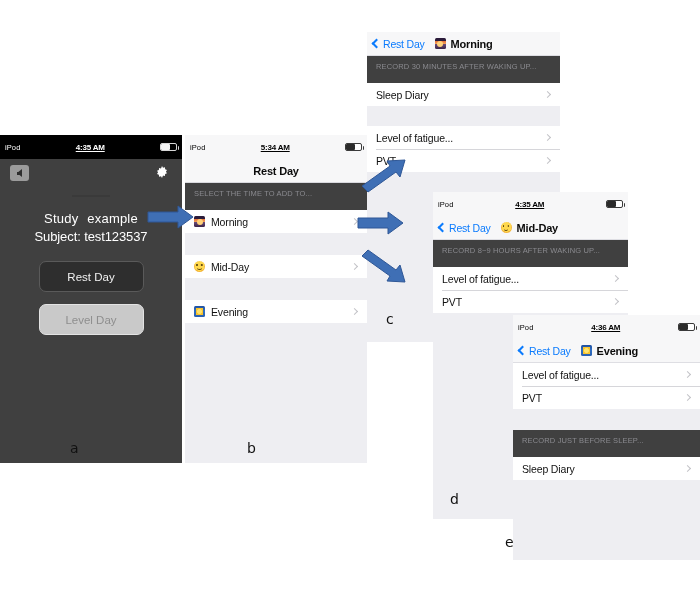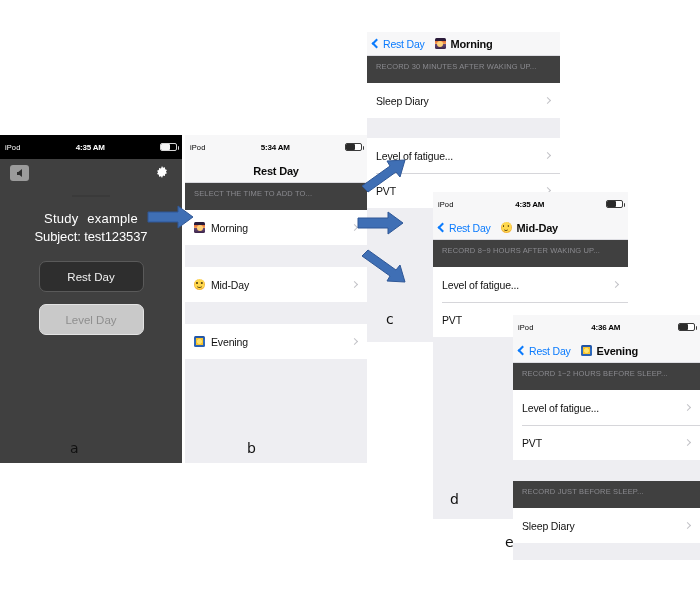--- a/index.html
+++ b/index.html
@@ -14,21 +14,21 @@
   
   .panel { position: absolute; background: #eeeef2; overflow: hidden; margin-top: 32px; }
 
   .statusbar {
     height: 15px; display: flex; align-items: center;
     padding: 12px 5px; font-size: 7.5px; color: #000;
     background: #f7f7f8;
   }
   .statusbar.dark { background: #000; color: #fff; }
   .sb-left { flex: 0 0 auto; font-size: 7.5px; letter-spacing: .1px; }
-  .sb-center { flex: 1 1 auto; text-align: center; font-size: 8px; font-weight: bold; letter-spacing: -.2px; }
+  .sb-center { flex: 1 1 auto; text-align: center; font-size: 8px; font-weight: bold; letter-spacing: -.2px; text-decoration: underline; }
   .sb-right { flex: 0 0 auto; display: flex; align-items: center; }
   .batt {
     width: 17px; height: 8px; border: 1px solid #3a3a3a; border-radius: 2px;
     position: relative; background: #fff;
   }
   .batt::after{
     content:""; position:absolute; right:-3px; top:2px; width:1.5px; height:4px;
     background:#3a3a3a; border-radius:0 1px 1px 0;
   }
   .batt i { display:block; height:100%; background:#2b2b2b; width:58%; border-radius:1px; }
@@ -60,21 +60,21 @@
 
   
   .sec-hdr {
     font-size: 7.5px; color: #8a8a8f; letter-spacing: .15px;
     padding: 6px 8px 12px 9px; text-transform: uppercase;
     background: #404040;
   }
   .gap { background: #eeeef2; }
   .rows { background: #ffffff; }
   .row {
-    height: 35px; display: flex; align-items: center; padding: 0 8px 0 9px;
+    height: 23px; display: flex; align-items: center; padding: 0 8px 0 9px;
     background: #ffffff; position: relative; cursor: pointer;
   }
   .row + .row::before {
     content: ""; position: absolute; left: 9px; right: 0; top: 0; height: 1px; background: #d6d6da;
   }
   .row .lbl { font-size: 10.5px; color: #111; flex: 1 1 auto; letter-spacing: -.15px; }
   .row .lbl.ico { margin-left: 6px; }
   .chev-right {
     width: 5px; height: 5px; border-top: 1.4px solid #c2c2c7; border-right: 1.4px solid #c2c2c7;
     transform: rotate(45deg); margin-right: 2px;
@@ -300,21 +300,20 @@
       <div class="back-btn">
         <span class="chev-left"></span>
         <span class="back-label">Rest Day</span>
       </div>
       <div class="nav-title-grp">
         <span class="ic ic-evening"></span>
         <span class="t">Evening</span>
       </div>
     </div>
 
-    <div class="sec-hdr">RECORD 1~2 HOURS BEFORE SLEEP...</div>
     <div class="rows">
       <div class="row">
         <span class="lbl">Level of fatigue...</span>
         <span class="chev-right"></span>
       </div>
       <div class="row">
         <span class="lbl">PVT</span>
         <span class="chev-right"></span>
       </div>
     </div>

